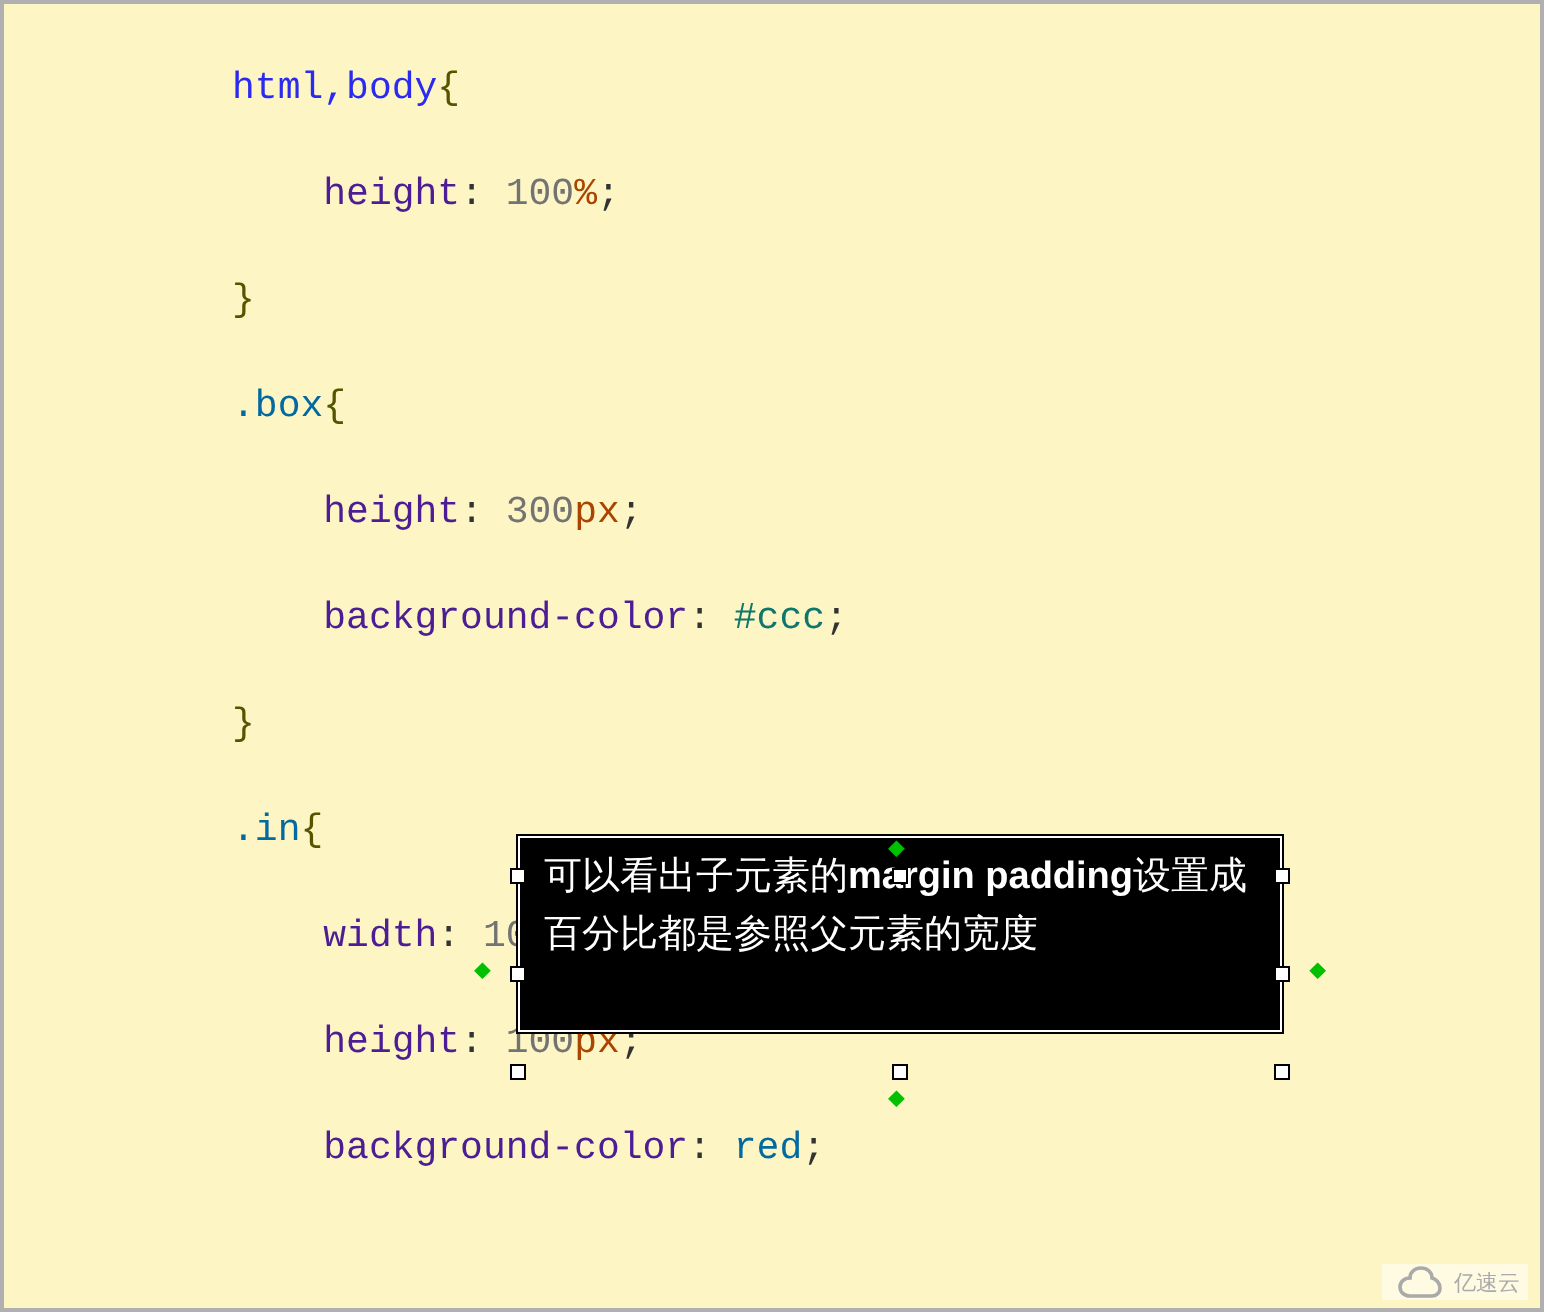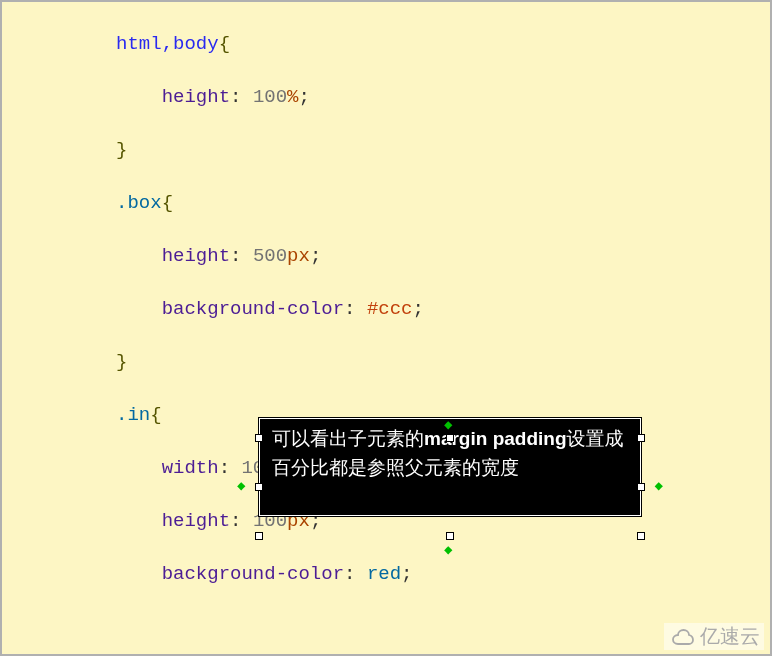--- a/index.html
+++ b/index.html
@@ -23,21 +23,21 @@
     white-space: pre;
   }
   .line { padding-left: 0; }
   .tag { color: #2a2af0; }
   .selector { color: #0369a1; }
   .brace { color: #555500; }
   .property { color: #4c1d95; }
   .number { color: #737373; }
   .unit { color: #aa4400; }
   .value-kw { color: #0369a1; text-align: center; }
-  .hex { color: #c2410c; }
+  .hex { color: #0f766e; }
   .punct { color: #333; }
   .tooltip-box {
     position: absolute;
     left: 257px;
     top: 416px;
     width: 382px;
     height: 98px;
     background: #000;
     color: #fff;
     border: 1px solid #fff;
@@ -78,40 +78,40 @@
   }
   .rot-t { left: 50%; top: -22px; margin-left: -6px; }
   .rot-b { left: 50%; bottom: -22px; margin-left: -6px; }
   .rot-l { left: -22px; top: 50%; margin-top: -10px; }
   .rot-r { right: -22px; top: 50%; margin-top: -10px; }
   .logo {
     position: absolute;
     right: 6px;
     bottom: 4px;
     font-family: "Microsoft YaHei", Arial, sans-serif;
-    font-size: 20px;
+    font-size: 11px;
     color: #aaa;
     display: flex;
     align-items: center;
     gap: 4px;
     background: rgba(255,255,255,0.5);
     padding: 0 4px;
   }
   .logo-icon svg { display: block; }
   .bold { font-weight: bold; }
 </style>
 </head>
 <body>
 
 <div class="editor">
 <div class="line">          <span class="tag">html</span><span class="tag">,</span><span class="tag">body</span><span class="brace">{</span></div>
 <div class="line">              <span class="property">height</span><span class="punct">:</span> <span class="number">100</span><span class="unit">%</span><span class="punct">;</span></div>
 <div class="line">          <span class="brace">}</span></div>
 <div class="line">          <span class="selector">.box</span><span class="brace">{</span></div>
-<div class="line">              <span class="property">height</span><span class="punct">:</span> <span class="number">500</span><span class="unit">px</span><span class="punct">;</span></div>
+<div class="line">              <span class="property">height</span><span class="punct">:</span> <span class="number">300</span><span class="unit">px</span><span class="punct">;</span></div>
 <div class="line">              <span class="property">background-color</span><span class="punct">:</span> <span class="hex">#ccc</span><span class="punct">;</span></div>
 <div class="line">          <span class="brace">}</span></div>
 <div class="line">          <span class="selector">.in</span><span class="brace">{</span></div>
 <div class="line">              <span class="property">width</span><span class="punct">:</span> <span class="number">100</span><span class="unit">px</span><span class="punct">;</span></div>
 <div class="line">              <span class="property">height</span><span class="punct">:</span> <span class="number">100</span><span class="unit">px</span><span class="punct">;</span></div>
 <div class="line">              <span class="property">background-color</span><span class="punct">:</span> <span class="value-kw">red</span><span class="punct">;</span></div>
 
 
 
 

